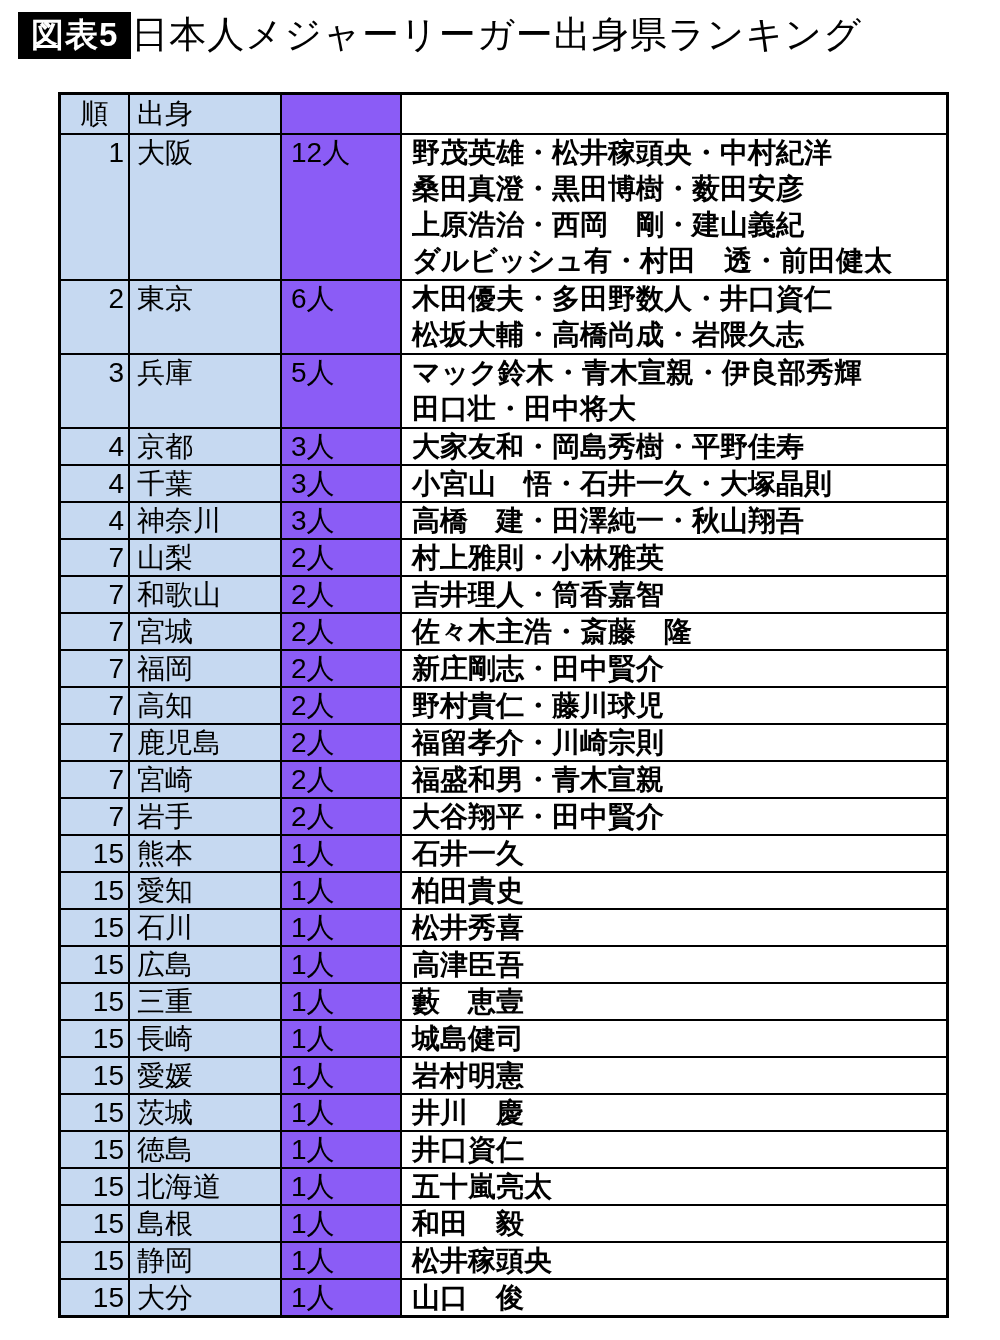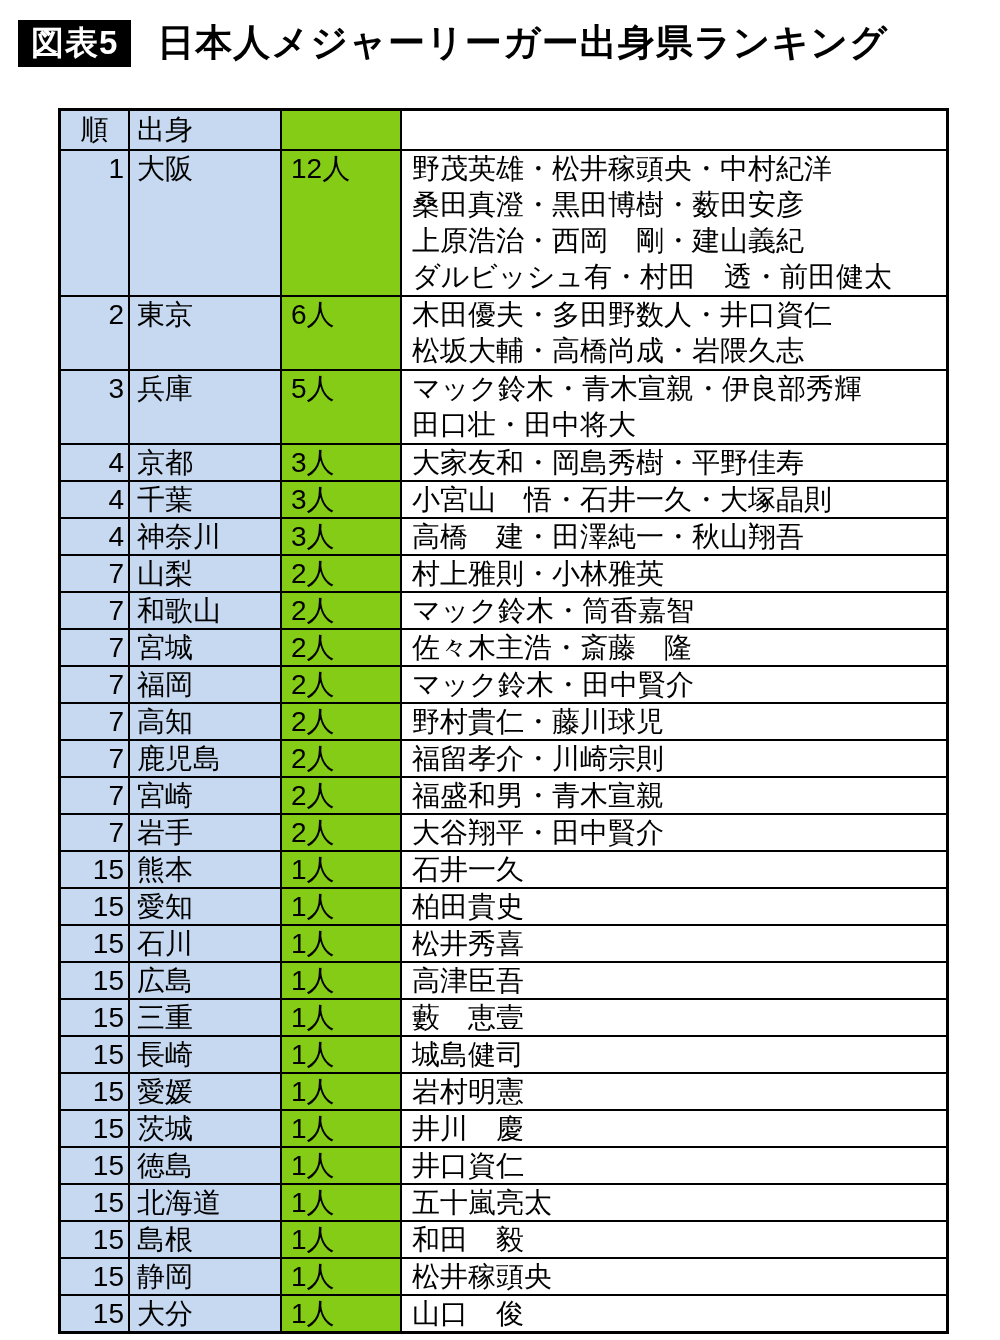--- a/index.html
+++ b/index.html
@@ -1,37 +1,37 @@
 <!DOCTYPE html>
 <html><head>
 <meta charset="utf-8">
 <style>
   html,body{margin:0;padding:0;}
   body{
     width:1000px;height:1340px;background:#ffffff;overflow:hidden;
     font-family:"Liberation Sans","DejaVu Sans",sans-serif;color:#000;
   }
-  .titlebar{display:flex;align-items:center;gap:18px;margin:10px 0 0 18px;text-align:right;}
+  .titlebar{display:flex;align-items:center;margin:10px 0 0 18px;text-align:right;}
   .badge{
     background:#000;color:#fff;font-weight:bold;font-size:33px;
     line-height:1;padding:6px 13px 8px 13px;letter-spacing:1px;
   }
-  .title{margin:8px;font-size:37px;font-weight:bold;letter-spacing:1px;white-space:nowrap;}
+  .title{margin:0;font-size:37px;font-weight:normal;letter-spacing:1px;white-space:nowrap;}
   table{
     border-collapse:collapse;table-layout:fixed;
     margin:32px 0 0 58px;width:885px;
     border:3px solid #000;
   }
   th,td{border:2px solid #000;vertical-align:top;font-size:28px;font-weight:normal;padding:0;}
   thead th{height:38px;line-height:38px;text-align:left;}
   tbody td{line-height:35px;}
   .c-rank{width:67px;text-align:right;padding-right:4px;background:#c6d9f1;}
   .c-pref{width:143px;text-align:left;padding-left:7px;background:#c6d9f1;margin-top:24px;}
-  .c-count{width:109px;padding-left:9px;background:#84cc16;}
-  .c-names{width:534px;padding-left:10px;background:#ffffff;}
+  .c-count{width:109px;padding-left:9px;background:#8b5cf6;}
+  .c-names{width:534px;padding-left:10px;background:#ffffff;font-weight:bold;}
   thead .c-rank{text-align:center;padding-right:0;}
   .c-names .line{line-height:35px;white-space:nowrap;}
   .c-names.multi .line{line-height:36px;}
 </style>
 </head>
 <body>
 
 <header class="titlebar">
   <span class="badge">図表5</span>
   <h1 class="title">日本人メジャーリーガー出身県ランキング</h1>
@@ -106,37 +106,37 @@
         <td class="c-count">2人</td>
         <td class="c-names">
           <div class="line">村上雅則・小林雅英</div>
         </td>
       </tr>
       <tr>
         <td class="c-rank">7</td>
         <td class="c-pref">和歌山</td>
         <td class="c-count">2人</td>
         <td class="c-names">
-          <div class="line">マック鈴木・筒香嘉智</div>
+          <div class="line">吉井理人・筒香嘉智</div>
         </td>
       </tr>
       <tr>
         <td class="c-rank">7</td>
         <td class="c-pref">宮城</td>
         <td class="c-count">2人</td>
         <td class="c-names">
           <div class="line">佐々木主浩・斎藤　隆</div>
         </td>
       </tr>
       <tr>
         <td class="c-rank">7</td>
         <td class="c-pref">福岡</td>
         <td class="c-count">2人</td>
         <td class="c-names">
-          <div class="line">マック鈴木・田中賢介</div>
+          <div class="line">新庄剛志・田中賢介</div>
         </td>
       </tr>
       <tr>
         <td class="c-rank">7</td>
         <td class="c-pref">高知</td>
         <td class="c-count">2人</td>
         <td class="c-names">
           <div class="line">野村貴仁・藤川球児</div>
         </td>
       </tr>

